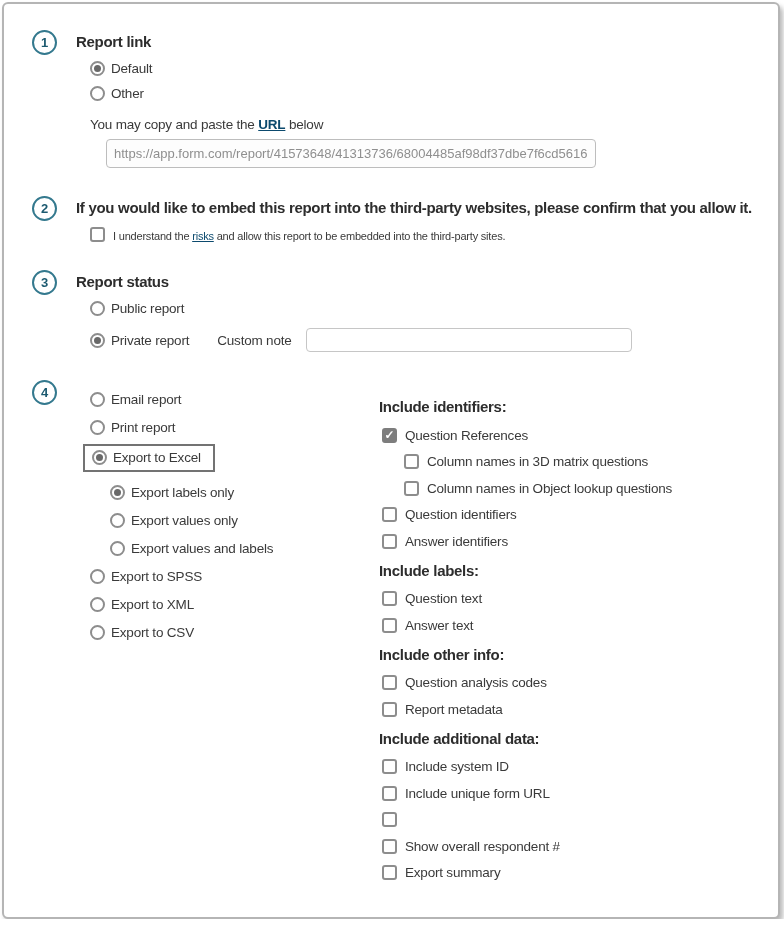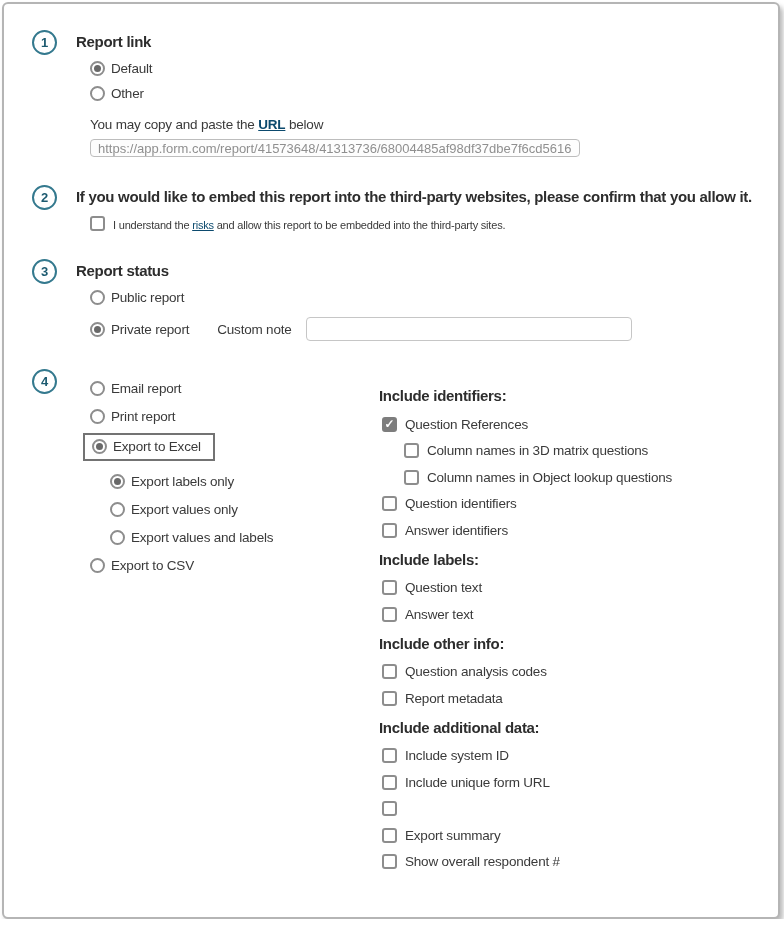--- a/index.html
+++ b/index.html
@@ -82,22 +82,22 @@
     line-height: 1;
   }
   .clabel { margin-left: 8px; font-size: 13.5px; white-space: nowrap; }
 
   .hint { margin-top: 16px; font-size: 13.5px; padding-left: 14px; }
   .link { color: #0c4a6e; text-decoration: underline; cursor: pointer; }
   .link.bold { font-weight: bold; }
 
   .url-input {
     display: block;
-    margin: 7px 0 0 14px;
-    width: 490px; height: 18px;
+    margin: 7px 0 0 30px;
+    width: 490px; height: 29px;
     border: 1px solid #bdbdbd;
     border-radius: 4px;
     background: #fdfdfd;
     color: #8f8f8f;
     font-family: "Liberation Sans", sans-serif;
     font-size: 13px;
     padding: 0 7px;
     outline: none;
     white-space: nowrap;
     overflow: hidden;
@@ -237,21 +237,29 @@
           <div class="radio-row sub">
             <span class="radio"></span>
             <span class="rlabel">Export values only</span>
           </div>
 
           <div class="radio-row sub">
             <span class="radio"></span>
             <span class="rlabel">Export values and labels</span>
           </div>
 
-
+          <div class="radio-row">
+            <span class="radio"></span>
+            <span class="rlabel">Export to SPSS</span>
+          </div>
+
+          <div class="radio-row">
+            <span class="radio"></span>
+            <span class="rlabel">Export to XML</span>
+          </div>
 
           <div class="radio-row">
             <span class="radio"></span>
             <span class="rlabel">Export to CSV</span>
           </div>
         </div>
 
         <div class="col-right">
 
           <div class="group-heading first">Include identifiers:</div>
@@ -307,25 +315,25 @@
           </div>
           <div class="cb-row">
             <span class="checkbox"></span>
             <span class="clabel">Include unique form URL</span>
           </div>
           <div class="cb-row">
             <span class="checkbox"></span>
           </div>
           <div class="cb-row">
             <span class="checkbox"></span>
+            <span class="clabel">Show overall respondent #</span>
+          </div>
+          <div class="cb-row">
+            <span class="checkbox"></span>
             <span class="clabel">Export summary</span>
-          </div>
-          <div class="cb-row">
-            <span class="checkbox"></span>
-            <span class="clabel">Show overall respondent #</span>
           </div>
 
         </div>
       </div>
     </div>
   </div>
 
 </div>
 
 </body></html>

